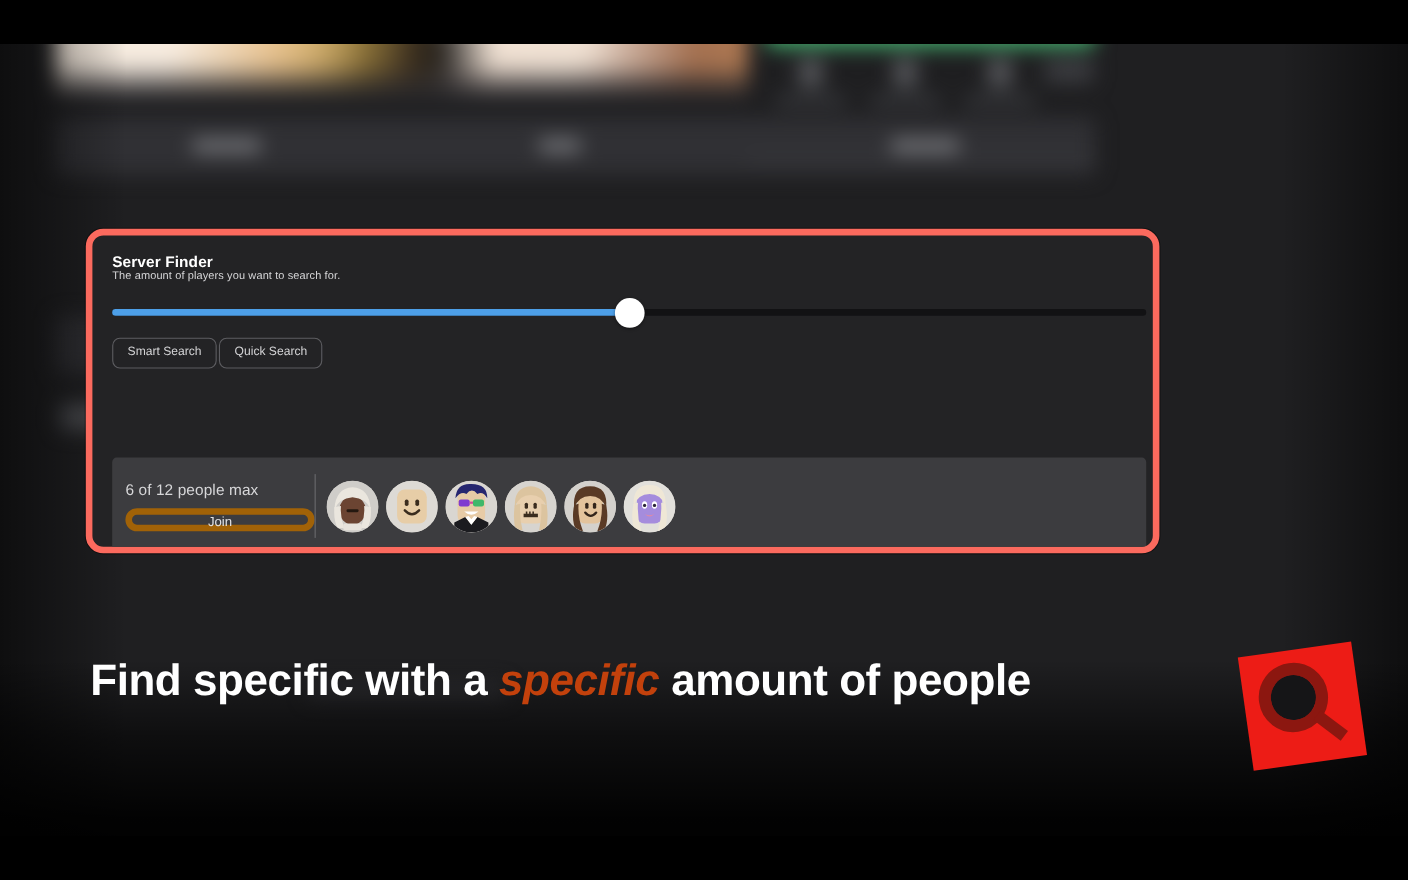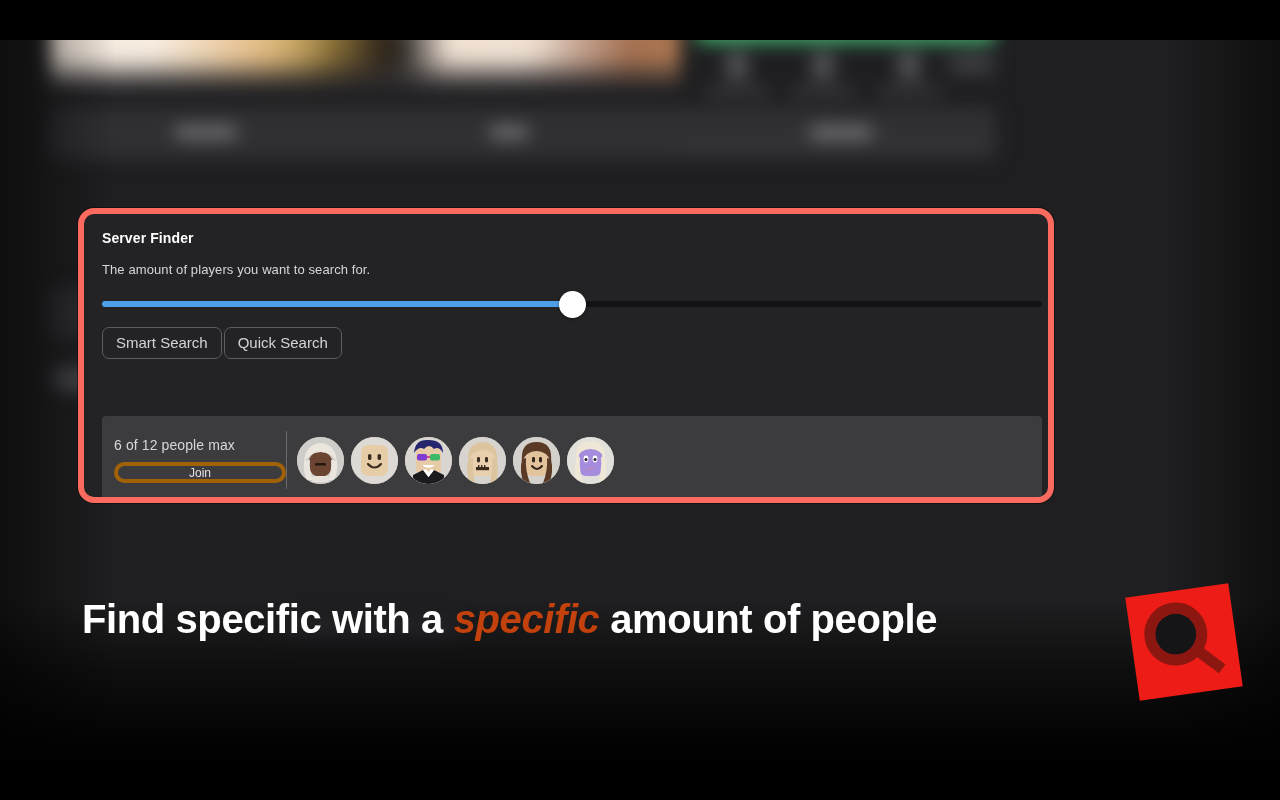--- a/index.html
+++ b/index.html
@@ -62,49 +62,49 @@
   
   #panel {
     position:absolute; left:78px; top:208px; width:976px; height:295px; z-index:20;
     border:6px solid #fb6a5e; border-radius:16px; background:#232325;
     box-shadow:0 0 0 1px rgba(0,0,0,.4);
   }
   #panel-inner { position:absolute; inset:0; border-radius:10px; overflow:hidden; padding:16px 18px 0 18px; }
 
   .panel-title { font-size:14px; font-weight:bold; color:#ffffff; letter-spacing:.1px; }
   .panel-sub   { font-size:14.5px; color:#9b9b9d; margin-top:9px; letter-spacing:.1px; }
-  .panel-desc  { font-size:13px; color:#d6d6d8; margin-top:16px; letter-spacing:.1px; }
+  .panel-desc  { font-size:10px; color:#d6d6d8; margin-top:0; letter-spacing:.1px; }
 
   
   .slider-wrap { position:relative; margin-top:16px; height:22px; width:940px; }
   .slider-track { position:absolute; left:0; top:8px; width:940px; height:6px; border-radius:3px; background:#121214; }
   .slider-fill  { position:absolute; left:0; top:8px; width:472px; height:6px; border-radius:3px; background:#4d9fe8; }
   .slider-thumb { position:absolute; left:457px; top:-2px; width:27px; height:27px; border-radius:50%;
       background:#ffffff; box-shadow:0 1px 3px rgba(0,0,0,.45); cursor:pointer; }
 
   
   .btn-row { display:flex; margin-top:12px; }
   .ghost-btn {
-    font-size:15px; color:#d4d4d6; background:transparent;
+    font-size:11px; color:#d4d4d6; background:transparent;
     border:1px solid #5d5d61; border-radius:7px; padding:6px 13px 7px 13px;
     font-family:"Liberation Sans", sans-serif; cursor:pointer; line-height:1.15;
   }
   .ghost-btn + .ghost-btn { margin-left:2px; }
 
   .note { font-size:13.5px; color:#8d8d90; margin-top:13px; letter-spacing:.1px; }
 
   
   .server-card {
     position:absolute; left:18px; top:202px; width:940px; height:88px;
     background:#3c3c3f; border-radius:4px 4px 0 0; display:flex; align-items:center;
   }
   .server-left { width:180px; padding-left:12px; }
   .server-count { font-size:14px; color:#d7d7d9; letter-spacing:.1px; }
   .join-btn {
-    margin-top:9px; width:172px; height:21px; border:4px solid #a16207; border-radius:11px;
+    margin-top:9px; width:172px; height:21px; border:6px solid #a16207; border-radius:11px;
     background:transparent; color:#e2e2e4; font-size:12px; font-family:"Liberation Sans", sans-serif;
     cursor:pointer; line-height:1;
   }
   .server-divider { width:1px; height:58px; background:#6a6a6e; margin:0 6px 0 4px; }
   .avatars { display:flex; align-items:center; gap:7px; padding-left:4px; }
   .avatar { width:47px; height:47px; border-radius:50%; overflow:hidden; position:relative;
       background:#c9c6c2; flex:0 0 auto; }
 
   
   #caption {

